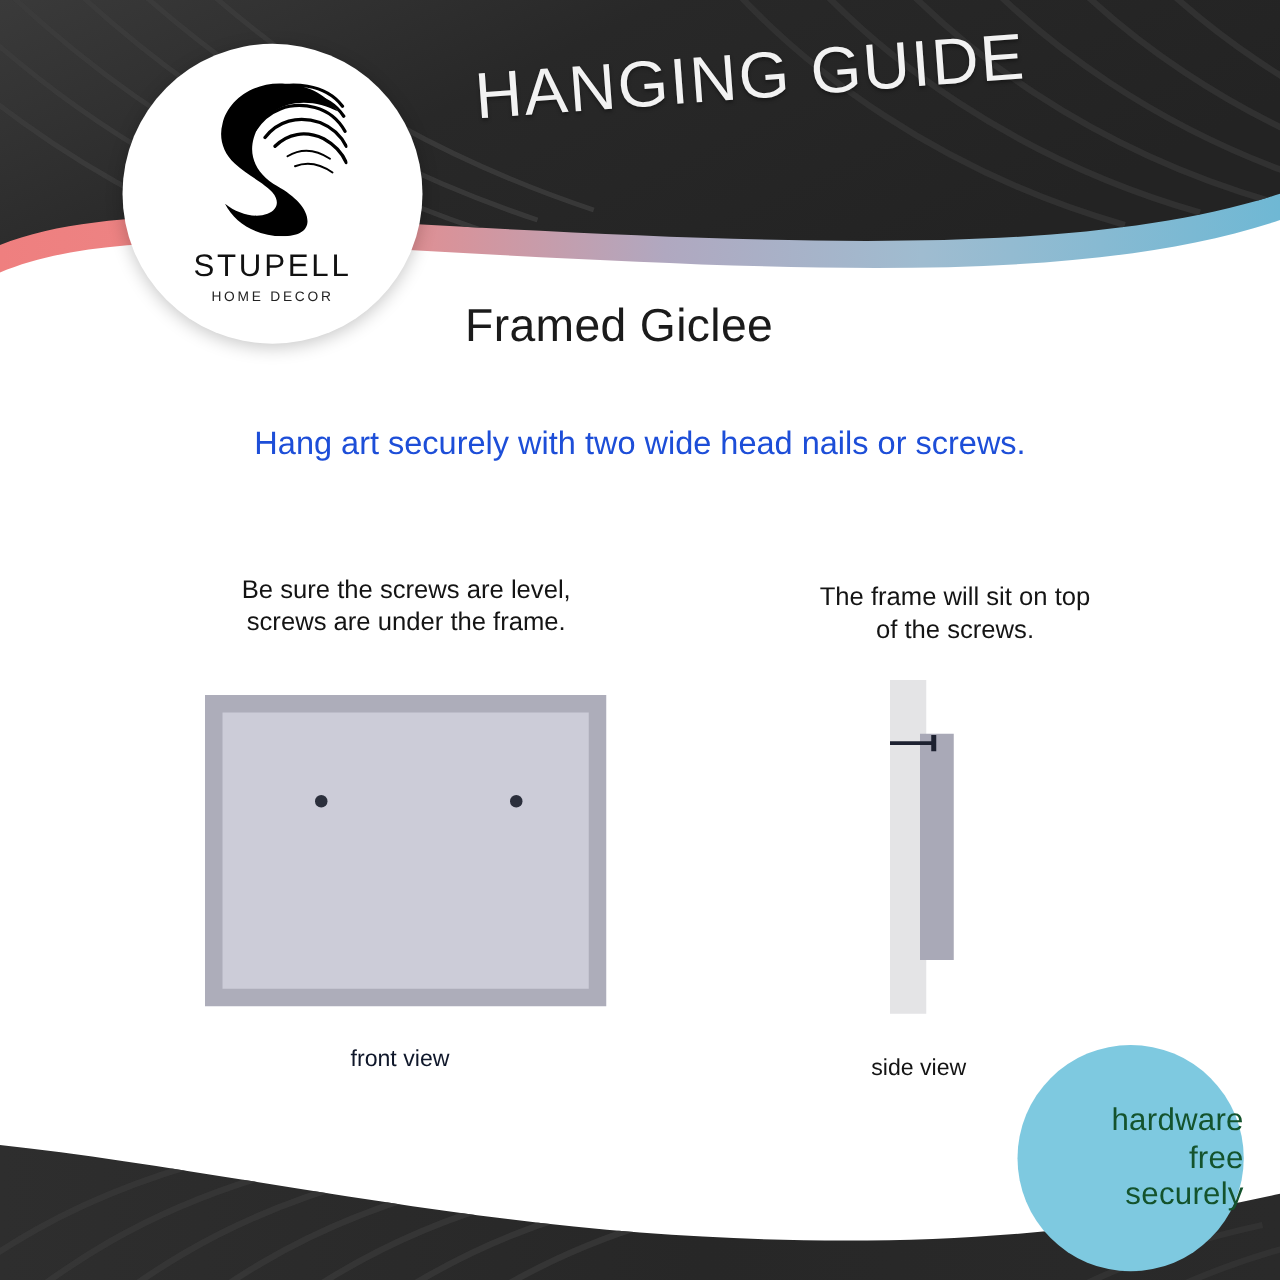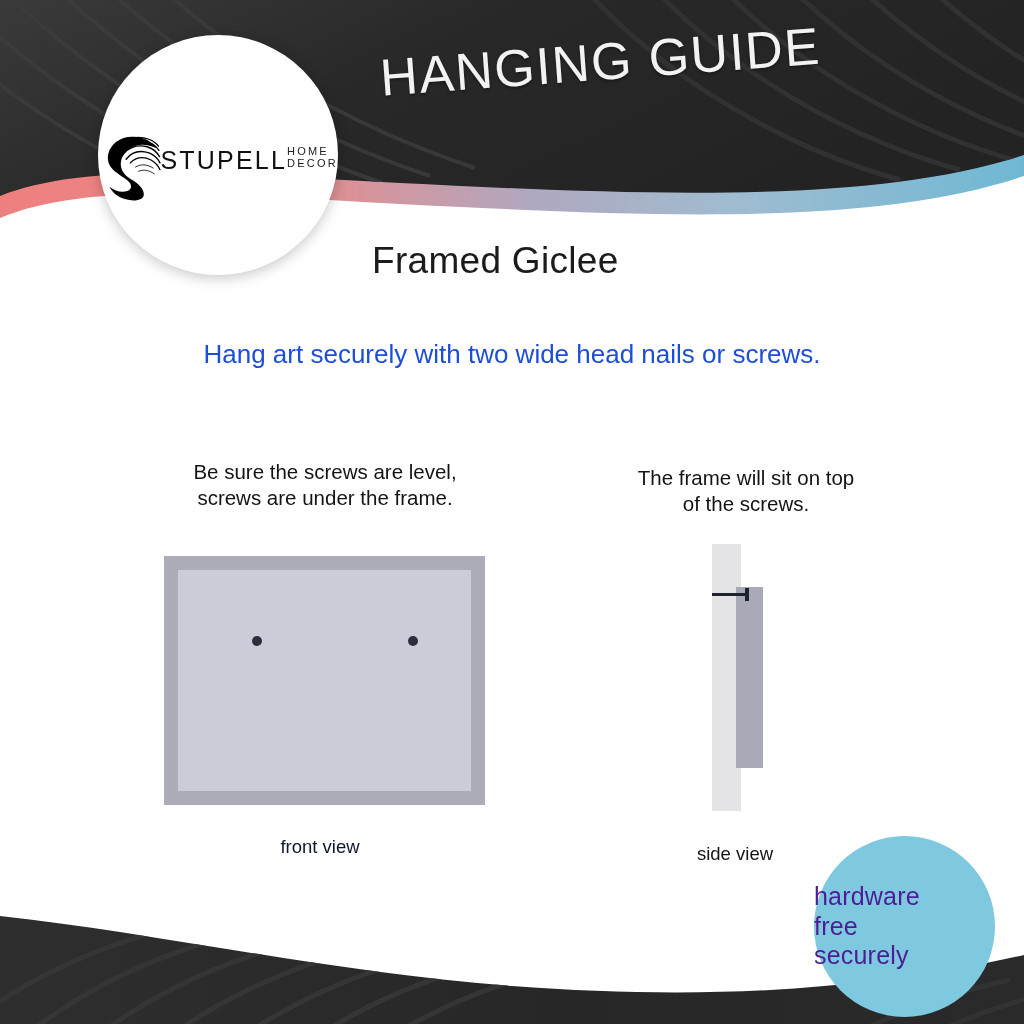--- a/index.html
+++ b/index.html
@@ -9,21 +9,21 @@
   .stage { position:absolute; inset:0; width:1024px; height:1024px; background:#fff; }
 
   
   .banner-svg { position:absolute; left:0; top:0; width:1024px; height:1024px; pointer-events:none; }
 
   
   .logo-badge {
     position:absolute; left:98px; top:35px; width:240px; height:240px;
     border-radius:50%; background:#ffffff;
     box-shadow:0 3px 14px rgba(0,0,0,0.22);
-    display:flex; flex-direction:row; align-items:center; justify-content:flex-start;
+    display:flex; flex-direction:column; align-items:center; justify-content:flex-start;
     z-index:6;
   }
   .logo-mark { width:120px; height:132px; margin-top:22px; }
   .logo-word {
     font-size:25px; letter-spacing:2.2px; color:#111; margin-top:10px;
     font-family:"Liberation Sans", sans-serif; font-weight:400;
   }
   .logo-sub {
     font-size:11px; letter-spacing:2.2px; color:#222; margin-top:4px;
     font-family:"Liberation Sans", sans-serif; font-weight:400;
@@ -46,21 +46,21 @@
   }
 
   .lead-line {
     position:absolute; left:512px; top:339px; transform:translateX(-50%);
     font-size:26px; color:#1d4ed8; font-weight:400; white-space:nowrap; z-index:5;
   }
 
   
   .col { position:absolute; z-index:5;margin-top:12px; }
   .col-left  { left:160px; top:447px; width:330px; }
-  .col-right { left:596px; top:453px; width:300px; }
+  .col-right { left:614px; top:453px; width:300px; }
 
   .caption {
     font-size:20.5px; line-height:26px; color:#141414; text-align:center;
     font-weight:400;
   }
 
   
   .front-diagram {
     position:absolute; left:164px; top:556px; width:321px; height:249px;
     background:#adadba; z-index:4;
@@ -101,22 +101,22 @@
   }
   .label-side {
     position:absolute; left:735px; top:843px; transform:translateX(-50%);
     font-size:18.5px; color:#141414; white-space:nowrap; z-index:5;
   }
 
   
   .hardware-badge {
     position:absolute; left:814px; top:836px; width:181px; height:181px;
     border-radius:50%; background:#7ec9e0; z-index:8;
-    display:flex; flex-direction:column; align-items:flex-start; justify-content:center;
-    color:#4c1d95; line-height:1.18;
+    display:flex; flex-direction:column; align-items:flex-end; justify-content:center;
+    color:#14532d; line-height:1.18;
   }
   .hardware-badge span { display:block; font-size:25px; font-weight:400; letter-spacing:0.2px; }
 </style>
 </head>
 <body>
 
 <div class="stage">
 
   <svg class="banner-svg" viewBox="0 0 1024 1024">
     <defs>

